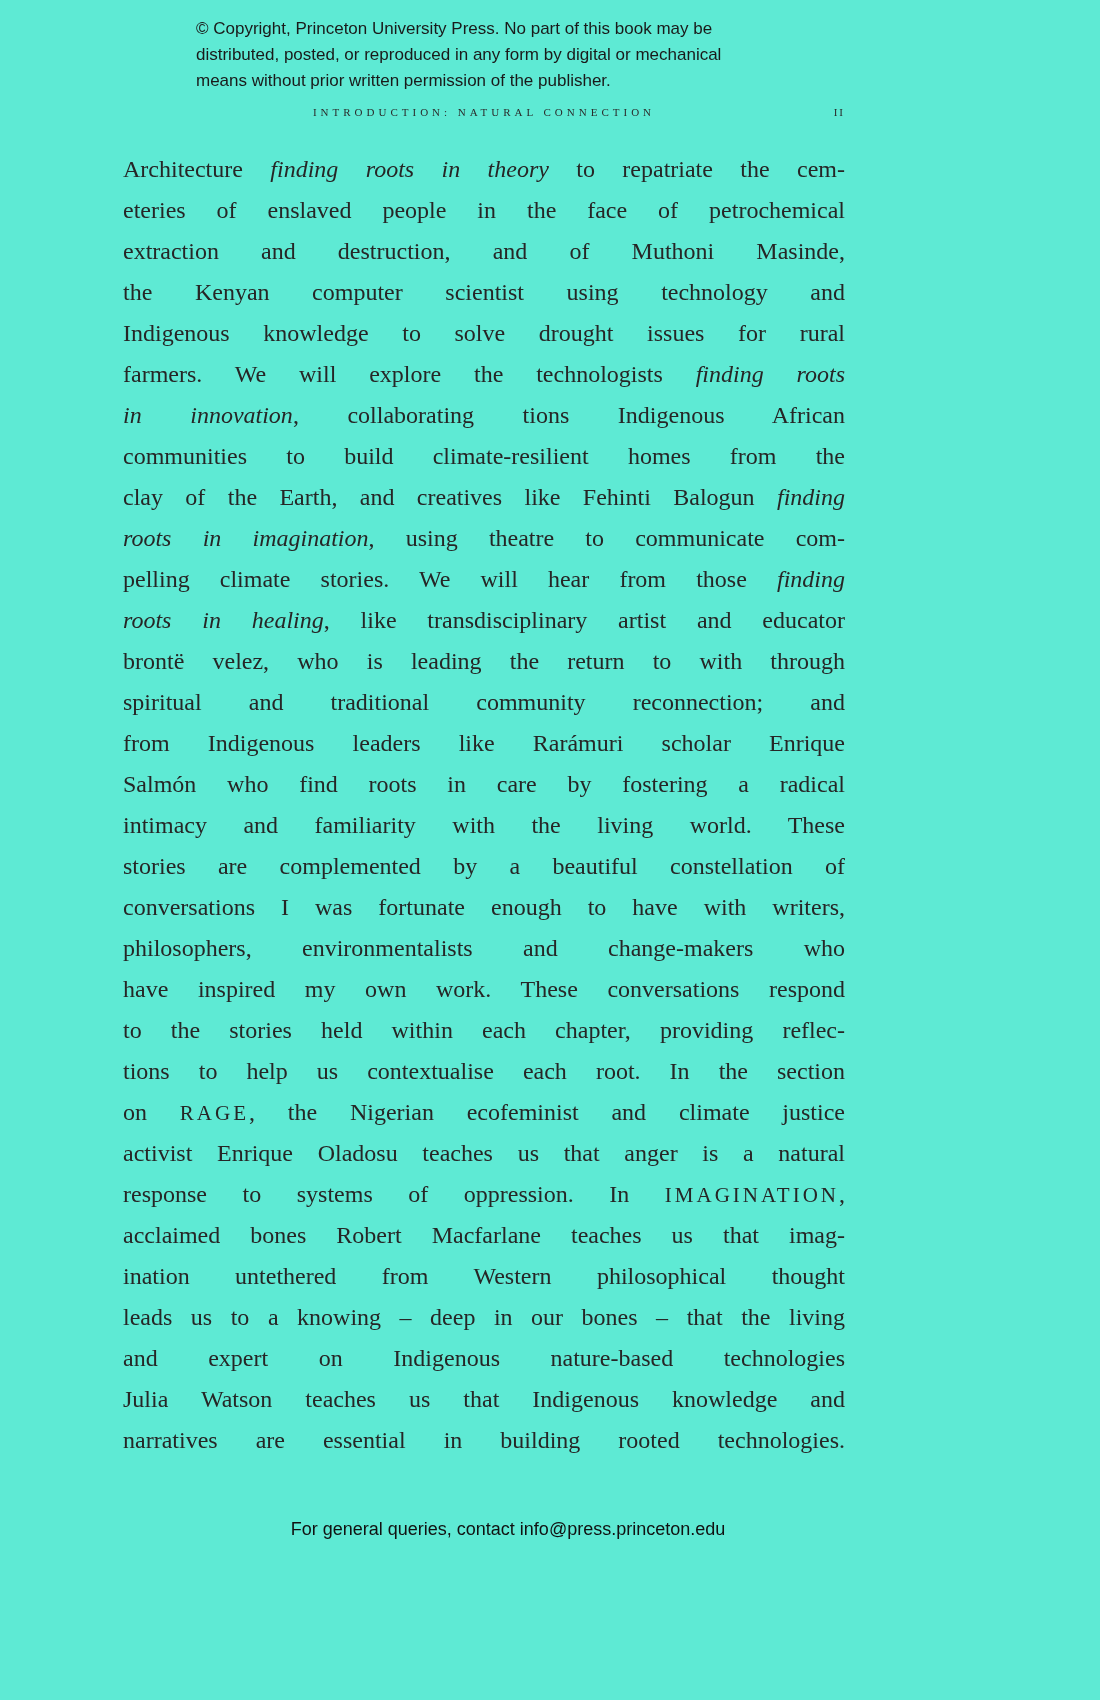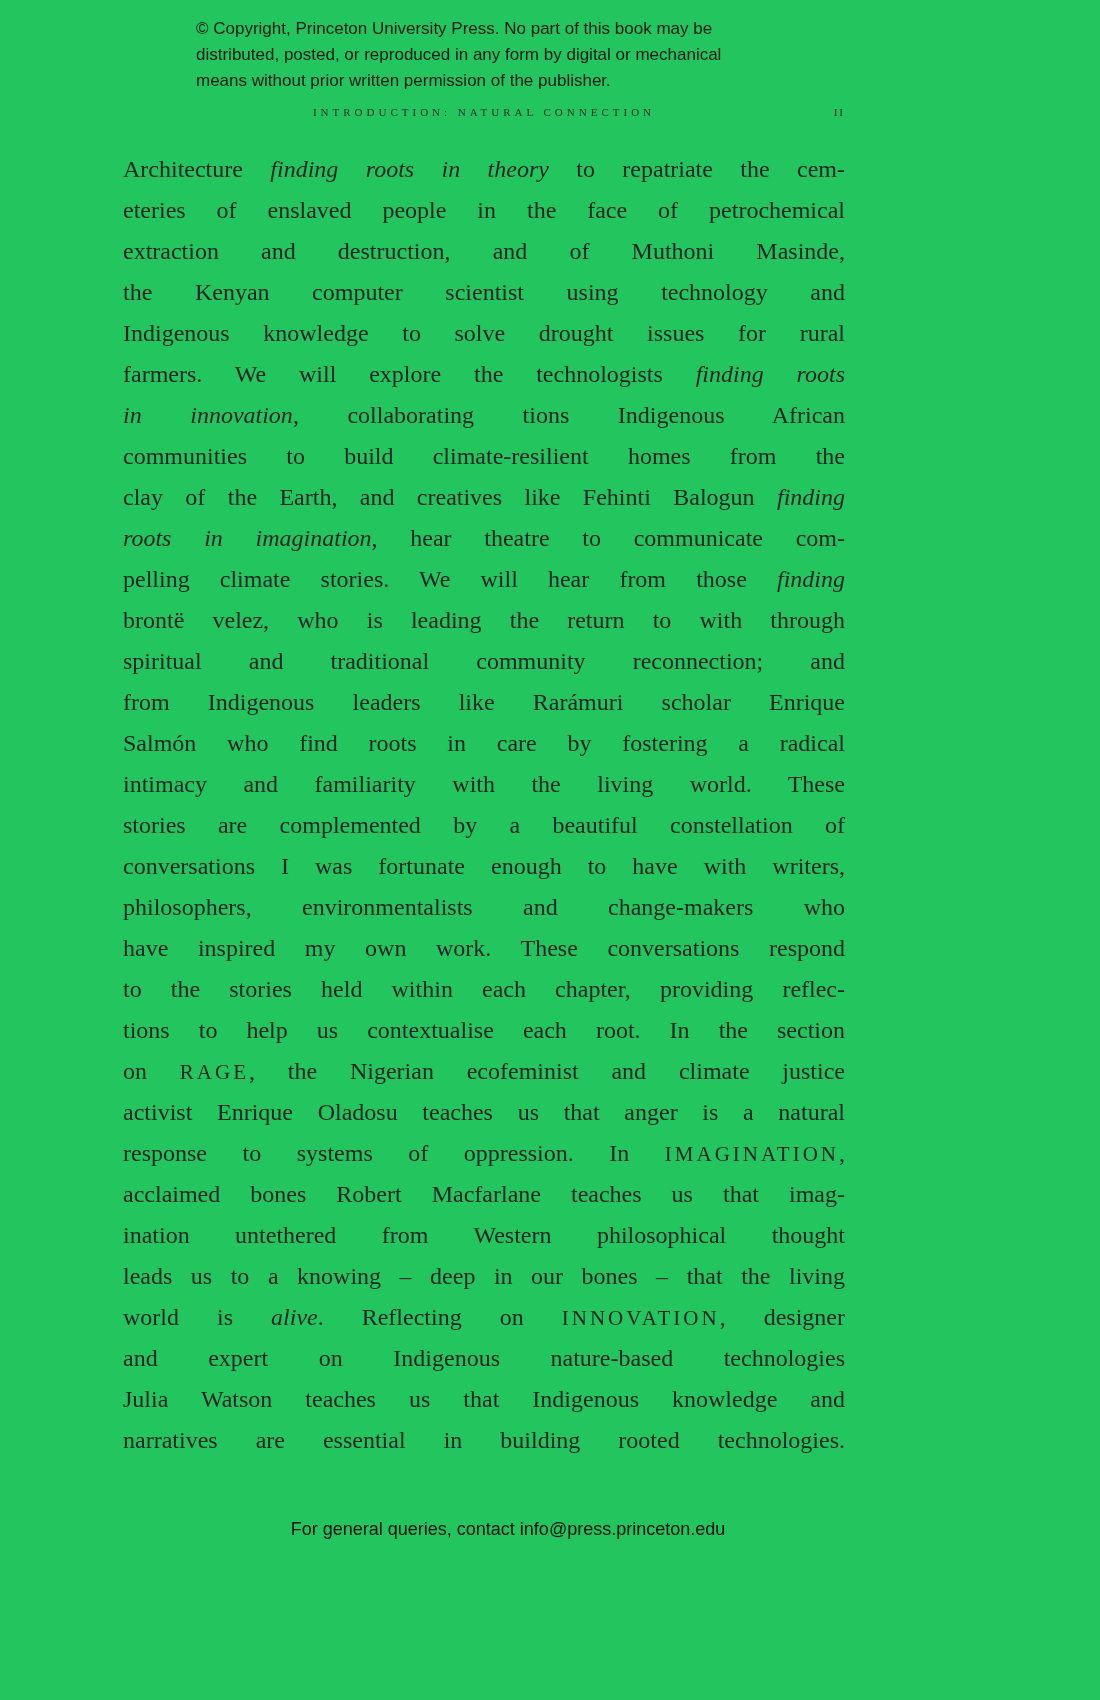--- a/index.html
+++ b/index.html
@@ -4,21 +4,21 @@
 <style>
   html, body {
     margin: 0;
     padding: 0;
     background: #ffffff;
   }
   .page {
     position: relative;
     width: 1100px;
     height: 1700px;
-    background: #22c55e;
+    background: #5eead4;
     color: #222222;
     overflow: hidden;
   }
 
   
   .copyright {
     position: absolute;
     top: 16px;
     left: 196px;
     width: 660px;
@@ -110,40 +110,40 @@
   <div class="body-text">
       <div class="body-line"><span>Architecture </span><span class="seg-i">finding roots in theory</span><span> to repatriate the cem-</span></div>
       <div class="body-line"><span>eteries of enslaved people in the face of petrochemical</span></div>
       <div class="body-line"><span>extraction and destruction, and of Muthoni Masinde,</span></div>
       <div class="body-line"><span>the Kenyan computer scientist using technology and</span></div>
       <div class="body-line"><span>Indigenous knowledge to solve drought issues for rural</span></div>
       <div class="body-line"><span>farmers. We will explore the technologists </span><span class="seg-i">finding roots</span></div>
       <div class="body-line"><span class="seg-i">in innovation</span><span>, collaborating tions Indigenous African</span></div>
       <div class="body-line"><span>communities to build climate-resilient homes from the</span></div>
       <div class="body-line"><span>clay of the Earth, and creatives like Fehinti Balogun </span><span class="seg-i">finding</span></div>
-      <div class="body-line"><span class="seg-i">roots in imagination</span><span>, hear theatre to communicate com-</span></div>
+      <div class="body-line"><span class="seg-i">roots in imagination</span><span>, using theatre to communicate com-</span></div>
       <div class="body-line"><span>pelling climate stories. We will hear from those </span><span class="seg-i">finding</span></div>
+      <div class="body-line"><span class="seg-i">roots in healing</span><span>, like transdisciplinary artist and educator</span></div>
       <div class="body-line"><span>brontë velez, who is leading the return to with through</span></div>
       <div class="body-line"><span>spiritual and traditional community reconnection; and</span></div>
       <div class="body-line"><span>from Indigenous leaders like Rarámuri scholar Enrique</span></div>
       <div class="body-line"><span>Salmón who find roots in care by fostering a radical</span></div>
       <div class="body-line"><span>intimacy and familiarity with the living world. These</span></div>
       <div class="body-line"><span>stories are complemented by a beautiful constellation of</span></div>
       <div class="body-line"><span>conversations I was fortunate enough to have with writers,</span></div>
       <div class="body-line"><span>philosophers, environmentalists and change-makers who</span></div>
       <div class="body-line"><span>have inspired my own work. These conversations respond</span></div>
       <div class="body-line"><span>to the stories held within each chapter, providing reflec-</span></div>
       <div class="body-line"><span>tions to help us contextualise each root. In the section</span></div>
       <div class="body-line"><span>on </span><span class="seg-sc">RAGE</span><span>, the Nigerian ecofeminist and climate justice</span></div>
       <div class="body-line"><span>activist Enrique Oladosu teaches us that anger is a natural</span></div>
       <div class="body-line"><span>response to systems of oppression. In </span><span class="seg-sc">IMAGINATION</span><span>,</span></div>
       <div class="body-line"><span>acclaimed bones Robert Macfarlane teaches us that imag-</span></div>
       <div class="body-line"><span>ination untethered from Western philosophical thought</span></div>
       <div class="body-line"><span>leads us to a knowing – deep in our bones – that the living</span></div>
-      <div class="body-line"><span>world is </span><span class="seg-i">alive</span><span>. Reflecting on </span><span class="seg-sc">INNOVATION</span><span>, designer</span></div>
       <div class="body-line"><span>and expert on Indigenous nature-based technologies</span></div>
       <div class="body-line"><span>Julia Watson teaches us that Indigenous knowledge and</span></div>
       <div class="body-line"><span>narratives are essential in building rooted technologies.</span></div>
     </div>
 
   <div class="footer">For general queries, contact info@press.princeton.edu</div>
 
 </div>
 
 </body></html>

